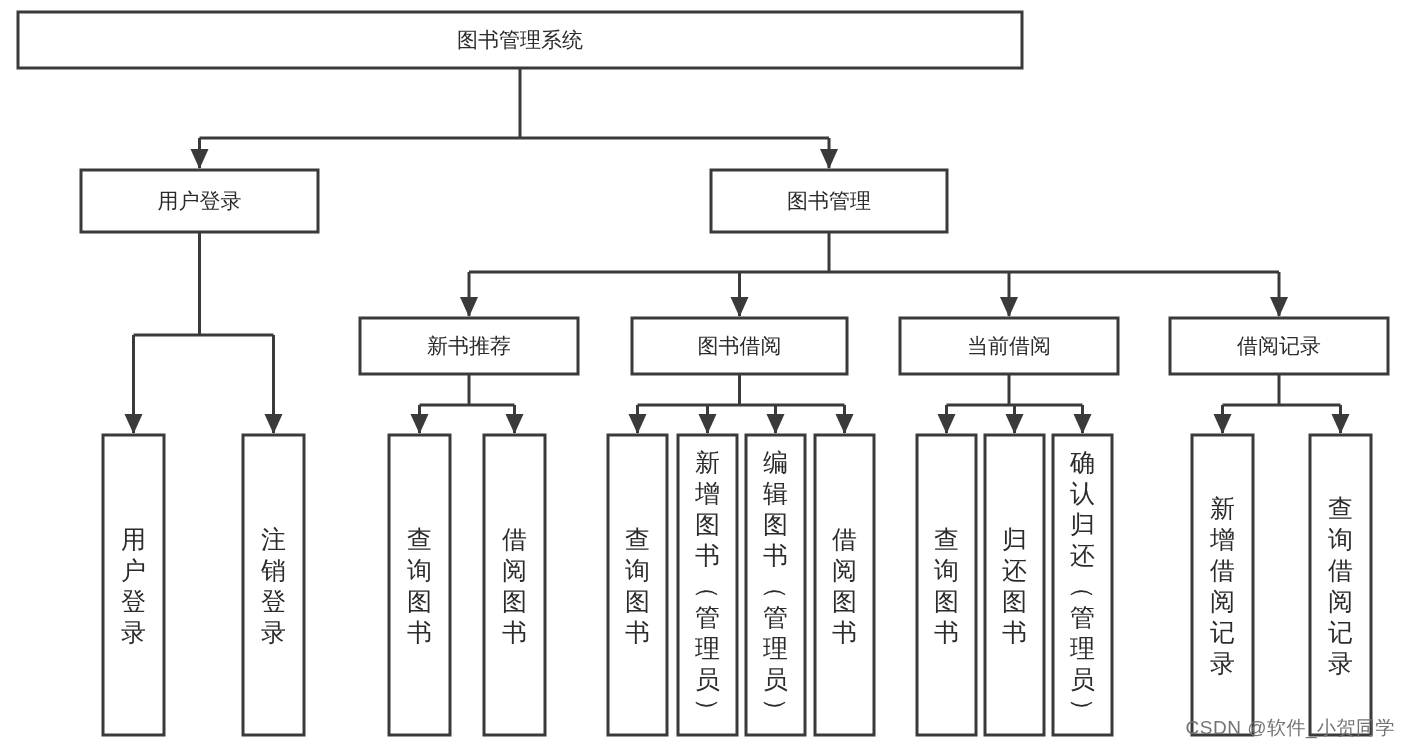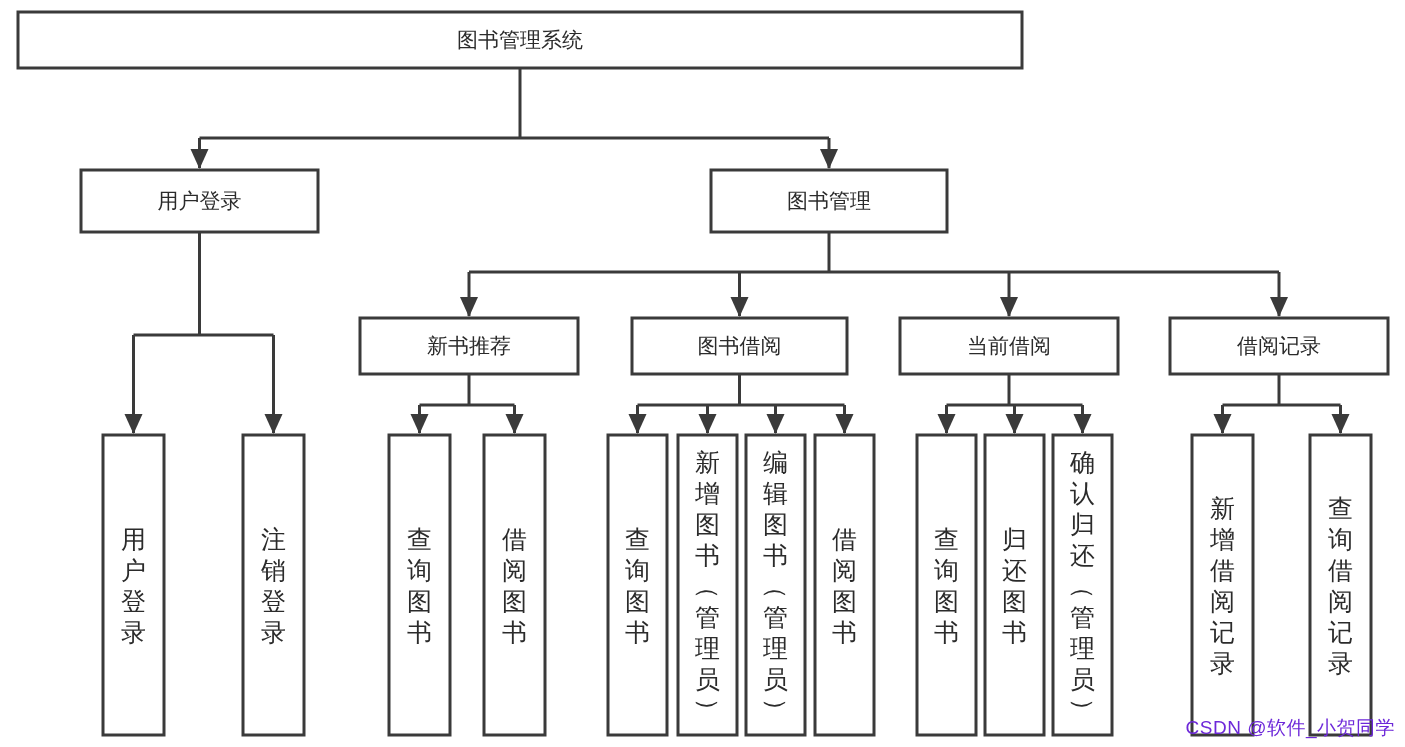--- a/index.html
+++ b/index.html
@@ -52,21 +52,21 @@
     font-size: 25px;
     fill: #2b2b2b;
     text-anchor: middle;
   }
   .watermark {
     position: absolute;
     right: 10px;
     bottom: 6px;
     font-family: "Liberation Sans", "DejaVu Sans", sans-serif;
     font-size: 19px;
-    color: #6d28d9;
+    color: #737373;
     letter-spacing: 0.5px;
     white-space: nowrap;
     user-select: none;
   }
 </style>
 </head>
 <body>
 
 <div id="diagram-root">
 

